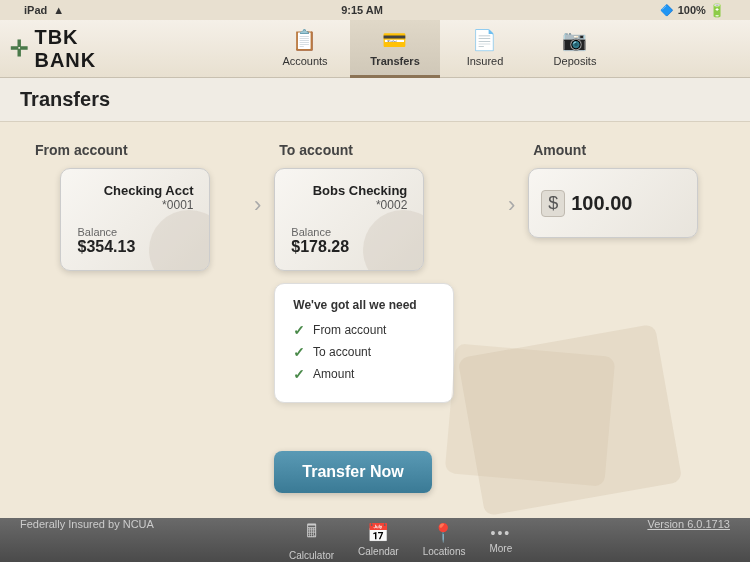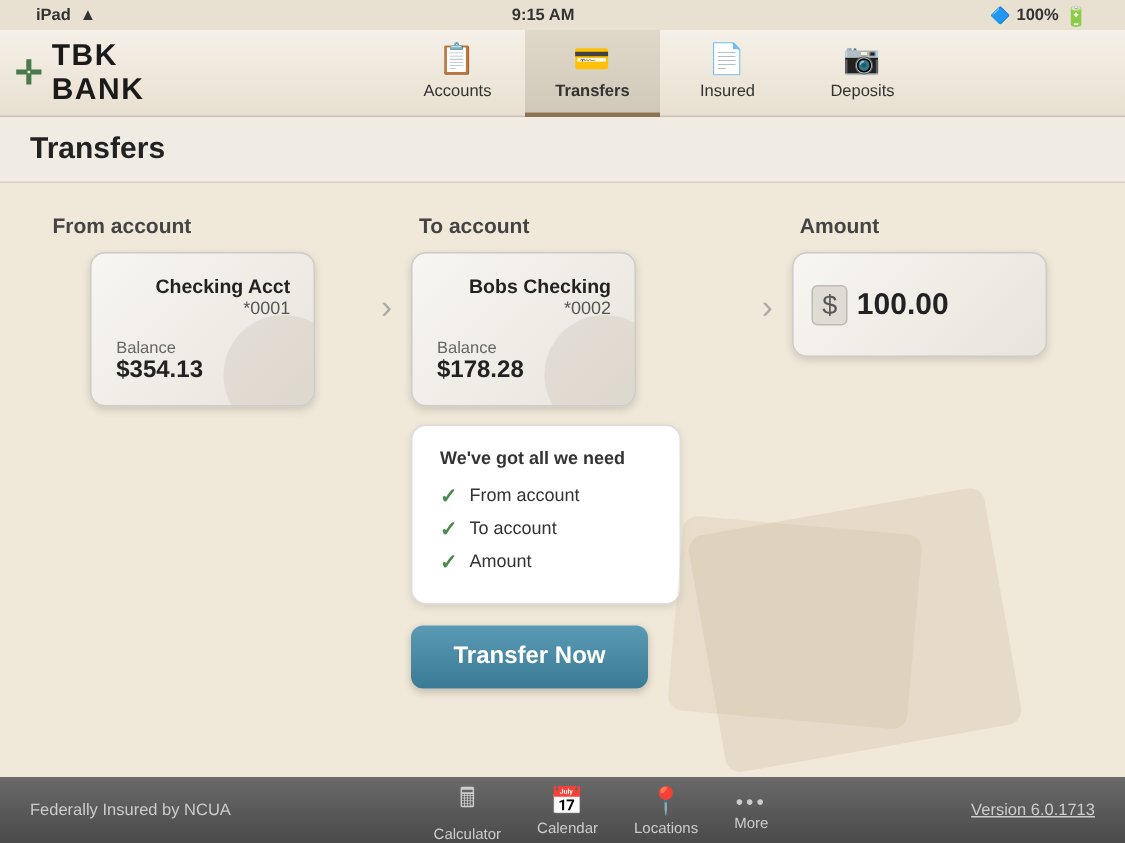--- a/index.html
+++ b/index.html
@@ -284,40 +284,41 @@
     .transfer-btn {
       background: linear-gradient(to bottom, #5a9ab5, #3a7a95);
       color: white;
       border: none;
       border-radius: 8px;
       padding: 12px 28px;
       font-size: 16px;
       font-weight: 600;
       cursor: pointer;
       box-shadow: 0 2px 6px rgba(0,0,0,0.2);
+      margin-top: 34px;
     }
 
     
     .middle-col {
       display: flex;
       flex-direction: column;
       align-items: flex-start;
       width: 230px;
     }
 
     
     .bottom-bar {
       position: absolute;
       bottom: 0;
       left: 0;
       right: 0;
       height: 44px;
       background: linear-gradient(to bottom, #6a6a6a, #4a4a4a);
       display: flex;
-      align-items: center;
+      align-items: flex-start;
       justify-content: space-between;
       padding: 0 20px;
     }
     .bottom-left-text {
       font-size: 11px;
       color: #ccc;
     }
     .bottom-tabs {
       display: flex;
       align-items: center;

